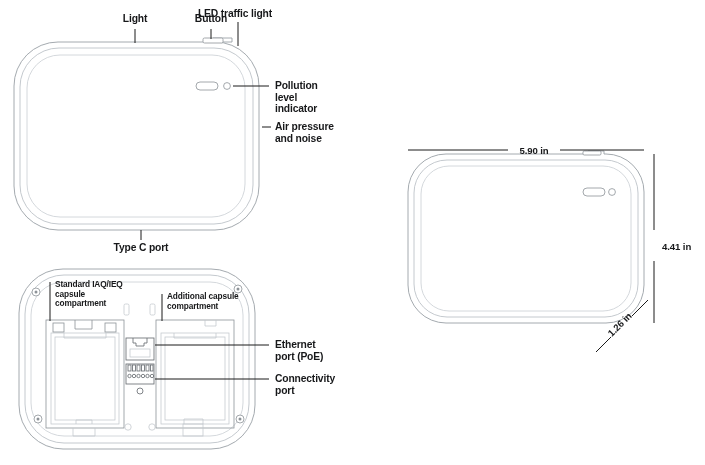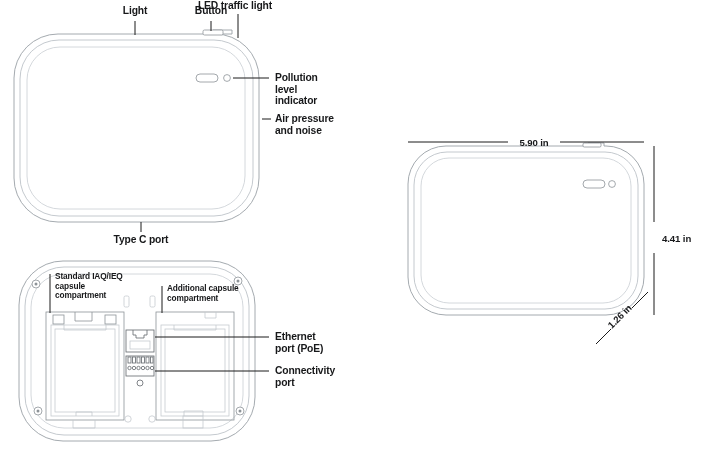--- a/index.html
+++ b/index.html
@@ -12,21 +12,21 @@
     width: 705px;
     height: 465px;
     position: relative;
     overflow: hidden;
     font-family: "Liberation Sans", sans-serif;
     color: #1a1a1a;
   }
   #sheet {
     position: absolute;
     left: 0;
-    top: 0;
+    top: 8px;
     width: 705px;
     height: 350px;
   }
   svg { display: block; }
   .lbl {
     font-family: "Liberation Sans", sans-serif;
     font-size: 10.3px;
     font-weight: 700;
     fill: #17181a;
     letter-spacing: -0.15px;

